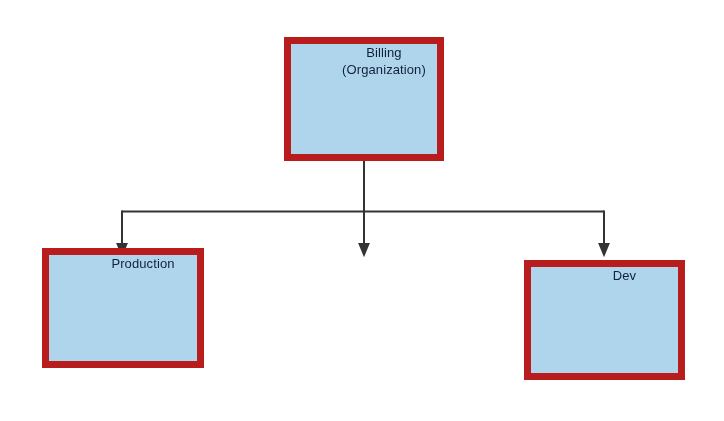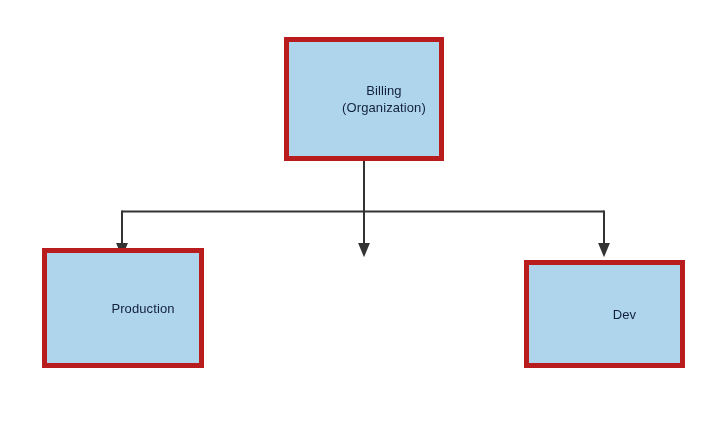--- a/index.html
+++ b/index.html
@@ -23,23 +23,22 @@
     left: 0;
     top: 0;
     width: 724px;
     height: 421px;
     pointer-events: none;
   }
   .node-box {
     position: absolute;
     box-sizing: border-box;
     background: #aed5ec;
-    border: 5px solid #b91c1c;
+    border: 7px solid #b91c1c;
     display: flex;
-    align-items: center;
     justify-content: center;
     text-align: center;
     z-index: 2;
     padding-left: 40px;
   }
   .node-label {
     color: #13213a;
     font-size: 13px;
     line-height: 17px;
     letter-spacing: 0.1px;
@@ -64,21 +63,21 @@
   #node-staging {
     left: 284px;
     top: 260px;
     width: 160px;
     height: 120px;
   }
   #node-dev {
     left: 524px;
     top: 260px;
     width: 161px;
-    height: 108px;
+    height: 120px;
   }
 </style>
 </head>
 <body>
 
 <div id="diagram-canvas">
 
   <svg id="connector-layer" viewBox="0 0 724 421" width="724" height="421" aria-hidden="true">
     <defs>
       <marker id="arrowhead" markerWidth="9" markerHeight="9" refX="0.6" refY="3" orient="auto" markerUnits="strokeWidth">

